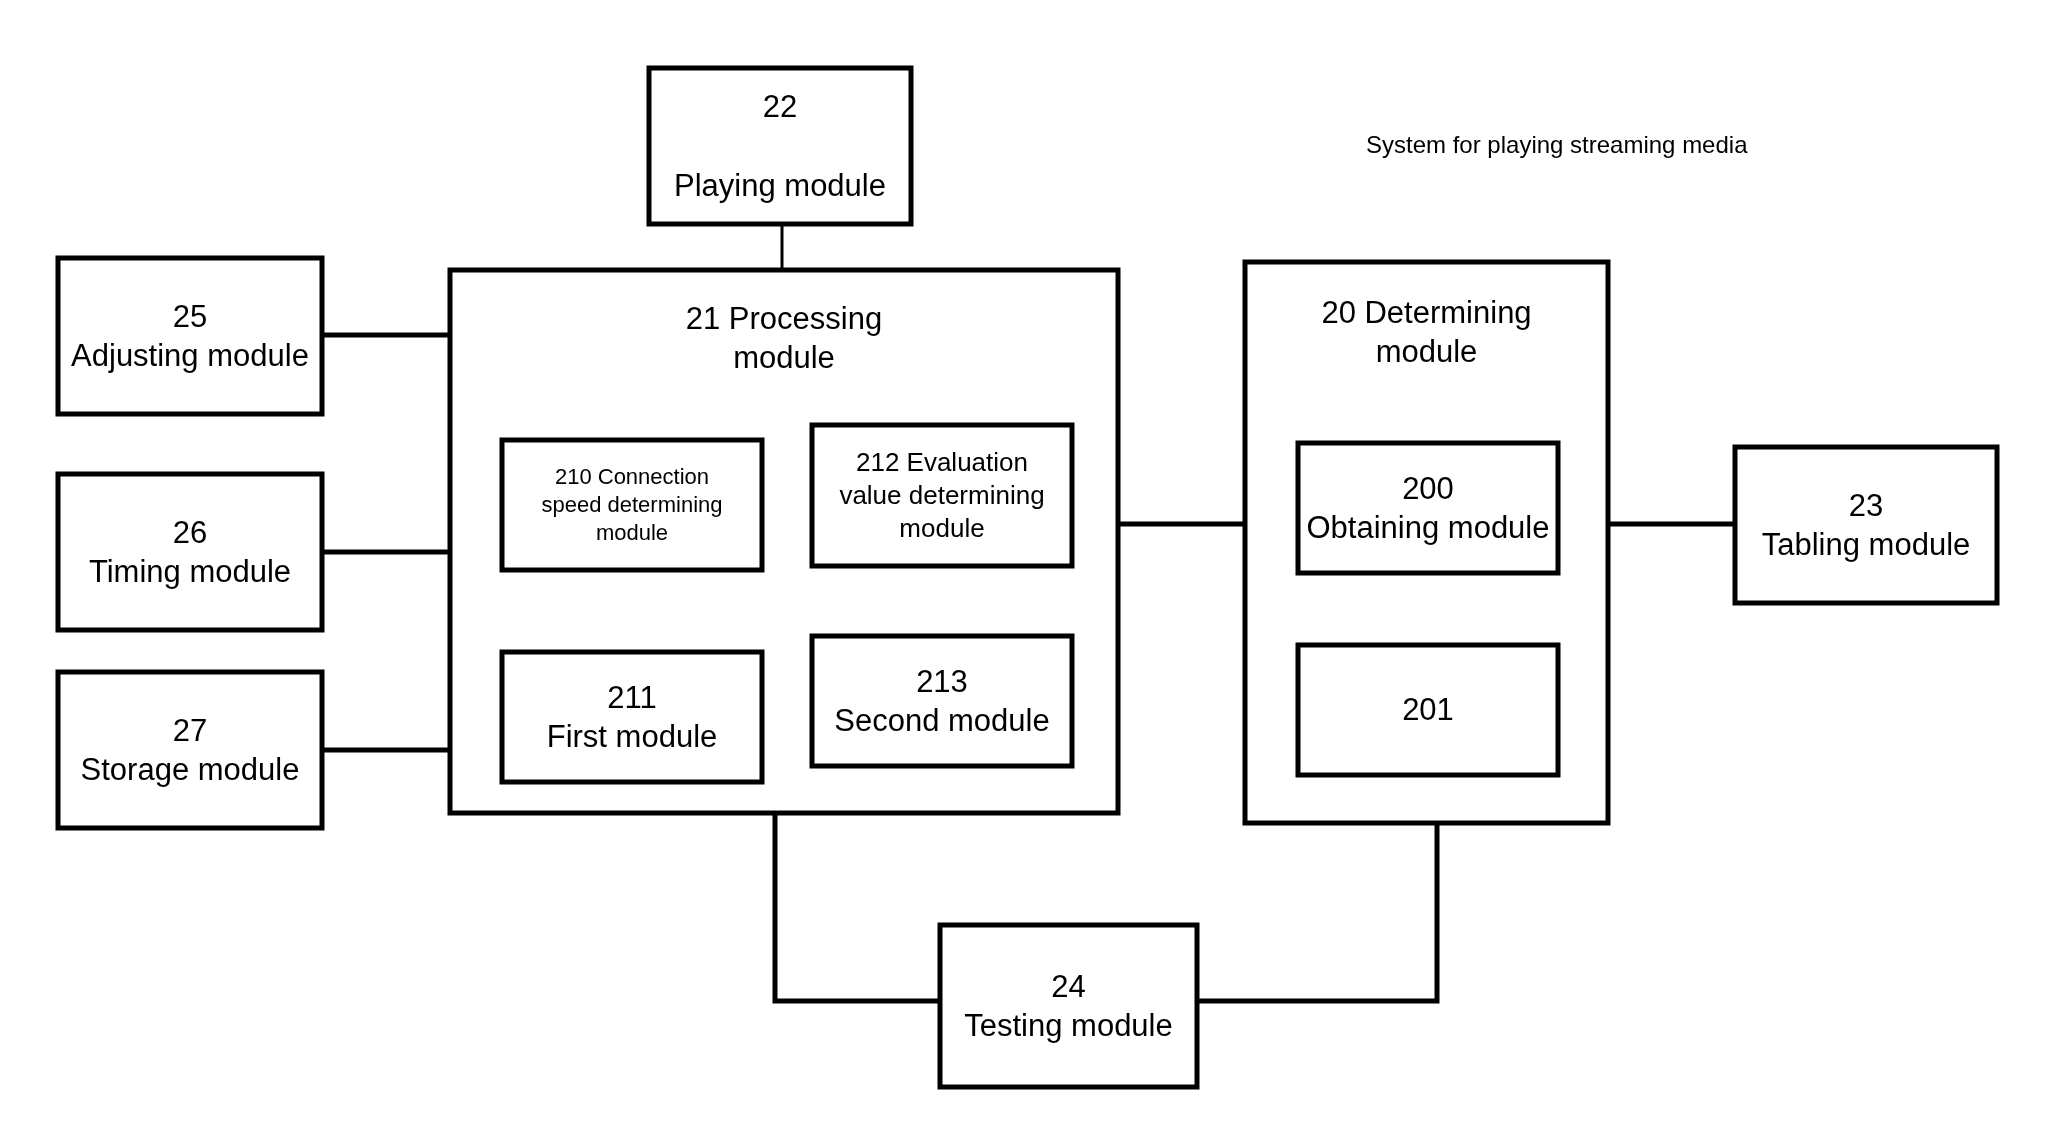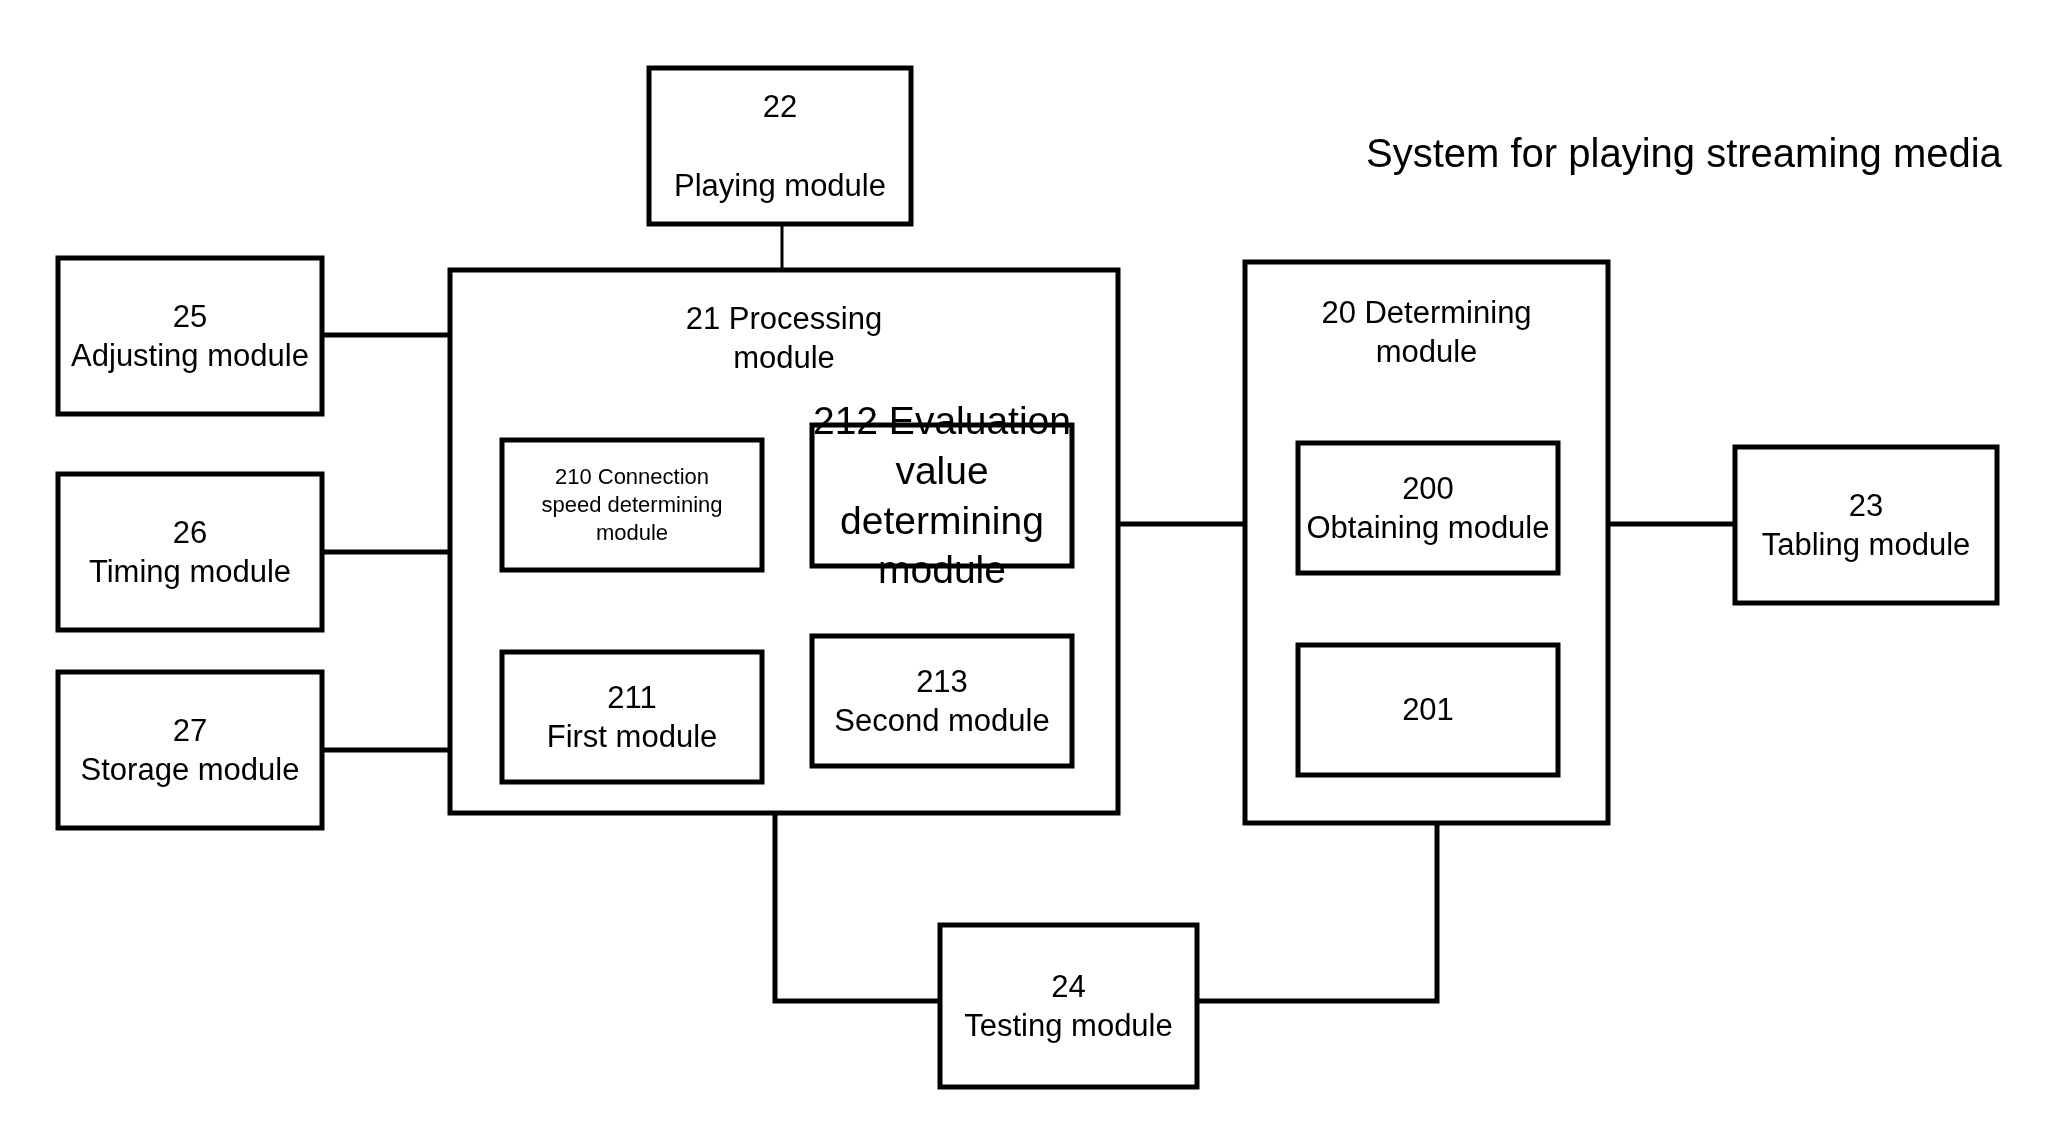--- a/index.html
+++ b/index.html
@@ -59,21 +59,21 @@
     font-family: "Liberation Sans", sans-serif;
     font-size: 31px;
     line-height: 1.27;
     color: #000000;
     pointer-events: none;
     white-space: pre-line;
   }
   .diagram-title {
     position: absolute;
     font-family: "Liberation Sans", sans-serif;
-    font-size: 40px;
+    font-size: 24px;
     color: #000000;
     white-space: nowrap;
   }
   .lbl-line { display: block; }
 </style>
 </head>
 <body>
 
 <div id="diagram-root">
 
@@ -158,21 +158,21 @@
 
   <div class="box-label" style="left:502px; top:440px; width:260px; height:130px; font-size:22px;">210 Connection
 speed determining
 module</div>
 
   <div class="box-label" style="left:502px; top:652px; width:260px; height:130px;">
     <span class="lbl-line">211</span>
     <span class="lbl-line">First module</span>
   </div>
 
-  <div class="box-label" style="left:812px; top:425px; width:260px; height:141px; font-size:39px;">212 Evaluation
+  <div class="box-label" style="left:812px; top:425px; width:260px; height:141px; font-size:26px;">212 Evaluation
 value determining
 module</div>
 
   <div class="box-label" style="left:812px; top:636px; width:260px; height:130px;">
     <span class="lbl-line">213</span>
     <span class="lbl-line">Second module</span>
   </div>
 
   <div class="box-label" style="left:1245px; top:284px; width:363px; height:96px;">20 Determining
 module</div>

